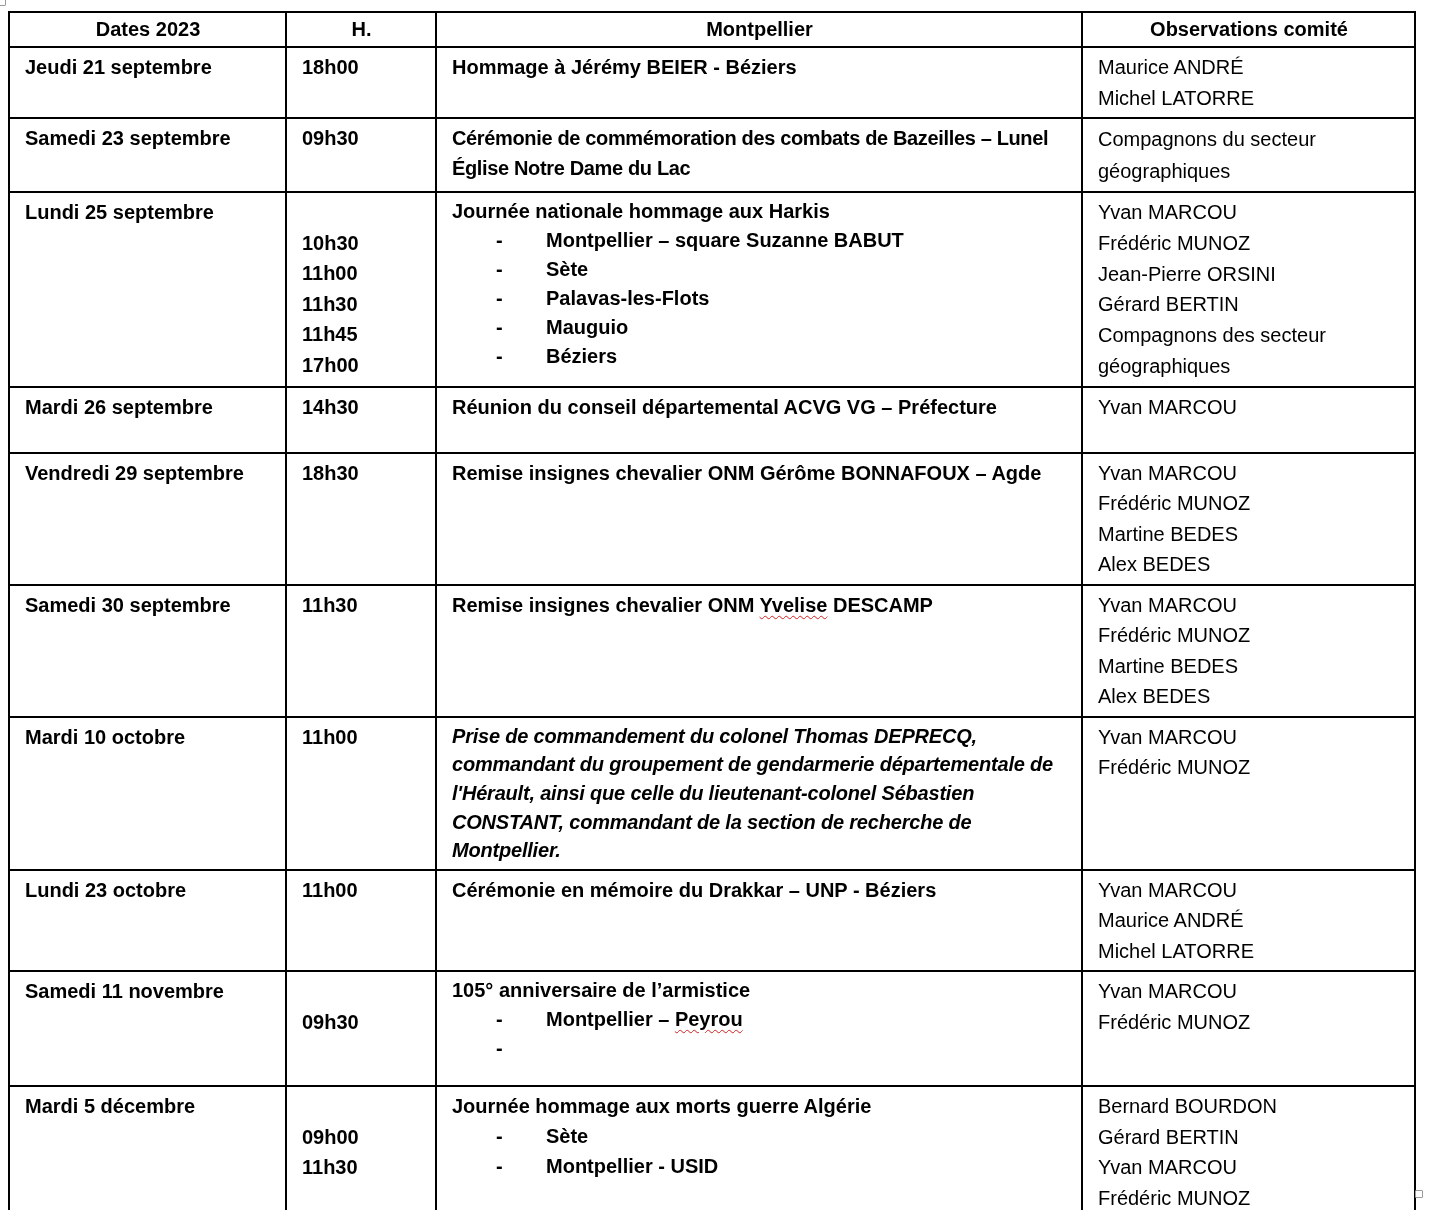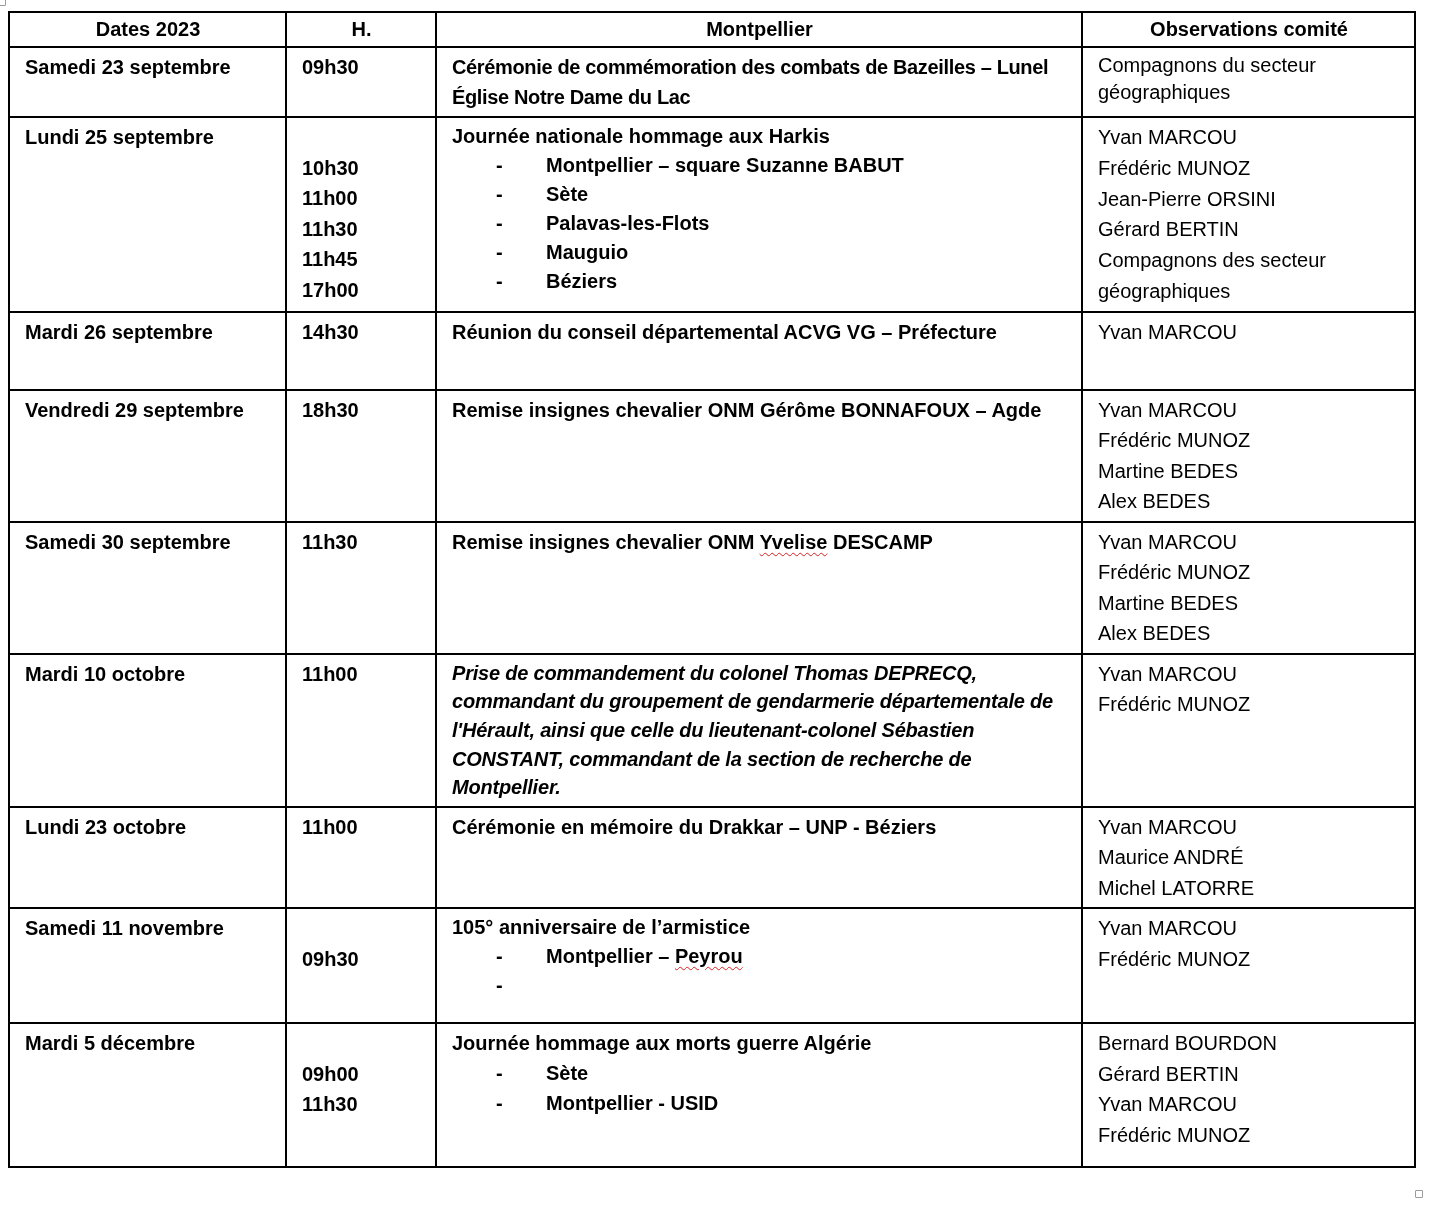--- a/index.html
+++ b/index.html
@@ -41,32 +41,47 @@
   <thead>
     <tr>
       <th>Dates 2023</th>
       <th>H.</th>
       <th>Montpellier</th>
       <th>Observations comité</th>
     </tr>
   </thead>
   <tbody>
 
+    <tr style="height:68px">
+      <td class="bold">
+          <span class="line">Jeudi 21 septembre</span>
+        </td>
+      <td class="bold">
+          <span class="line">18h00</span>
+        </td>
+      <td class="bold">
+          <span class="wrap">Hommage à Jérémy BEIER - Béziers</span>
+        </td>
+      <td class="obs">
+        <span class="line">Maurice ANDRÉ</span>
+        <span class="line">Michel LATORRE</span>
+      </td>
+    </tr>
 
     <tr style="height:66px">
       <td class="bold">
           <span class="line">Samedi 23 septembre</span>
         </td>
       <td class="bold">
           <span class="line">09h30</span>
         </td>
       <td class="bold" style="line-height:30px;">
           <span class="wrap" style="letter-spacing:-0.35px;">Cérémonie de commémoration des combats de Bazeilles – Lunel Église Notre Dame du Lac</span>
         </td>
-      <td class="obs" style="line-height:27px;border-radius:20px;">
+      <td class="obs" style="line-height:32px;border-radius:20px;">
           <span class="wrap">Compagnons du secteur géographiques</span>
         </td>
     </tr>
 
     <tr style="height:192px">
       <td class="bold">
           <span class="line">Lundi 25 septembre</span>
         </td>
       <td class="bold">
         <span class="line">&nbsp;</span>
@@ -86,21 +101,21 @@
       </td>
       <td class="obs" style="line-height:30.8px;">
         <span class="line">Yvan MARCOU</span>
         <span class="line">Frédéric MUNOZ</span>
         <span class="line">Jean-Pierre ORSINI</span>
         <span class="line">Gérard BERTIN</span>
         <span class="wrap">Compagnons des secteur géographiques</span>
       </td>
     </tr>
 
-    <tr style="height:78px">
+    <tr style="height:66px">
       <td class="bold">
           <span class="line">Mardi 26 septembre</span>
         </td>
       <td class="bold">
           <span class="line">14h30</span>
         </td>
       <td class="bold">
           <span class="wrap">Réunion du conseil départemental ACVG VG – Préfecture</span>
         </td>
       <td class="obs">

